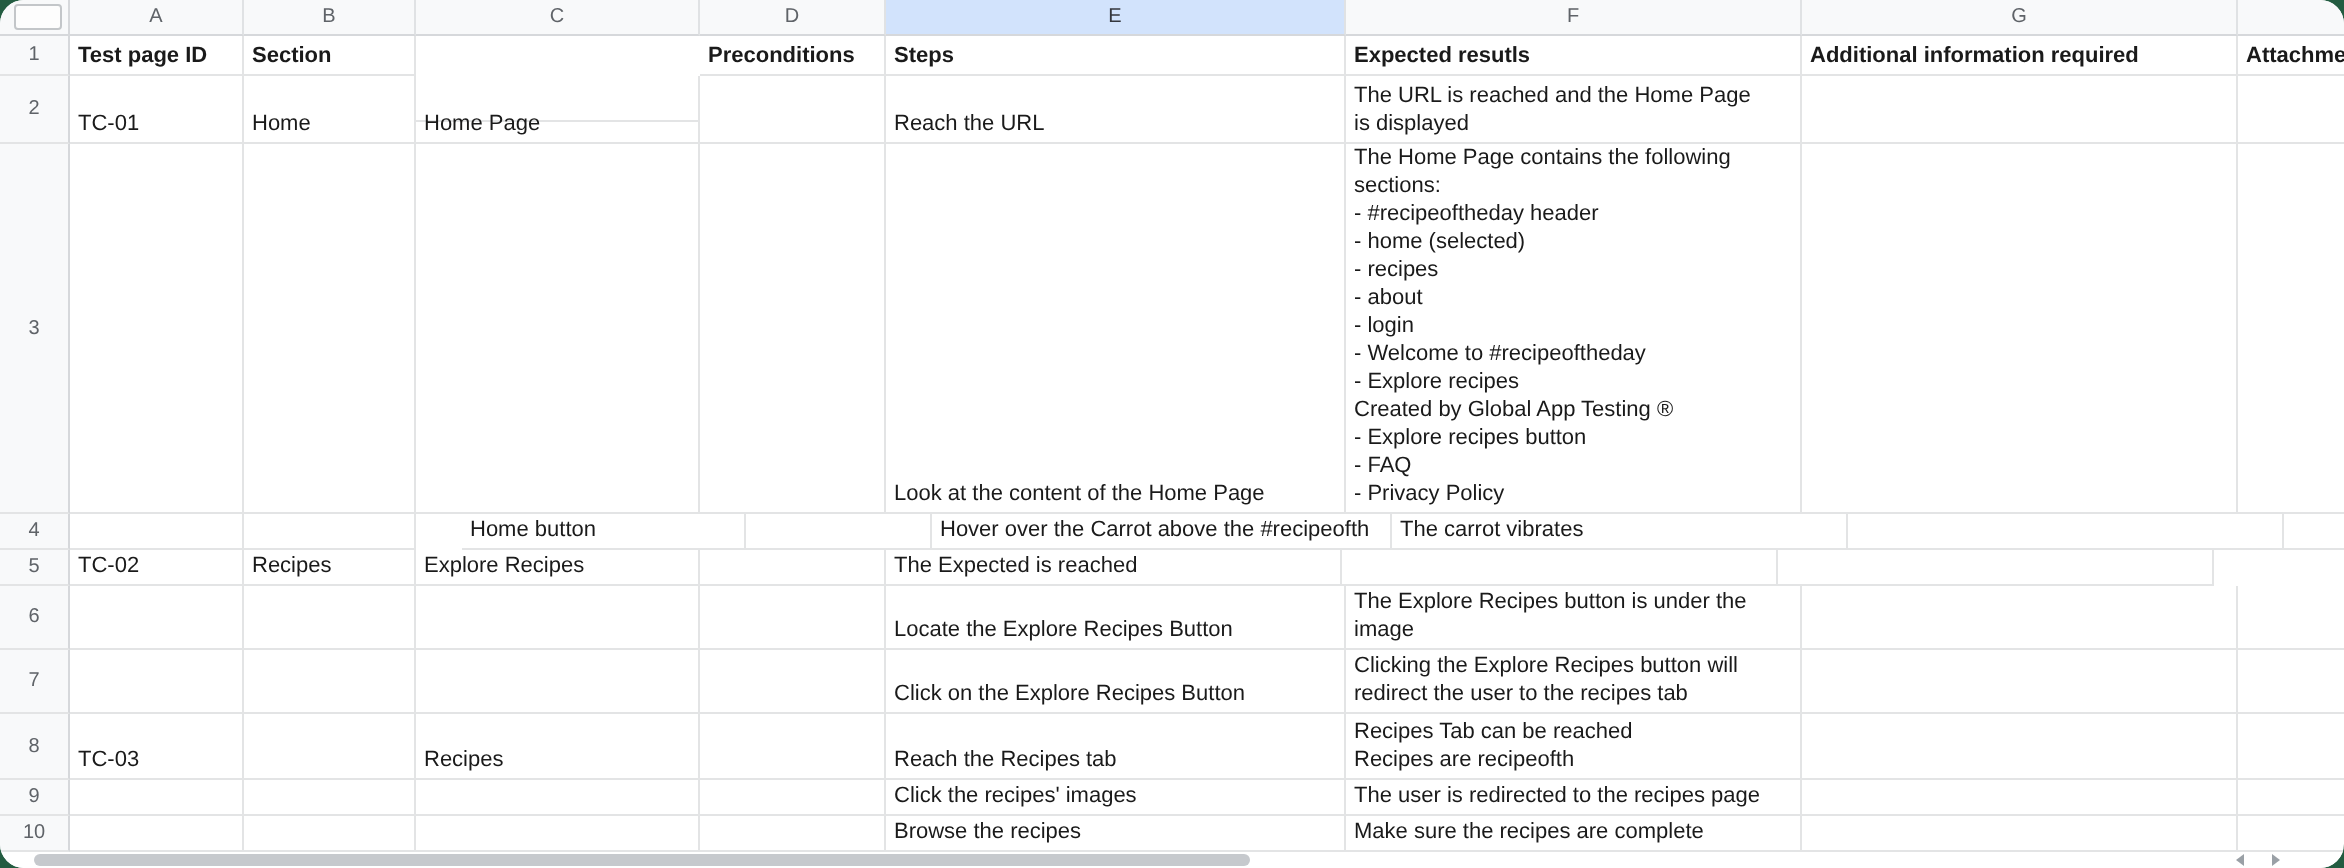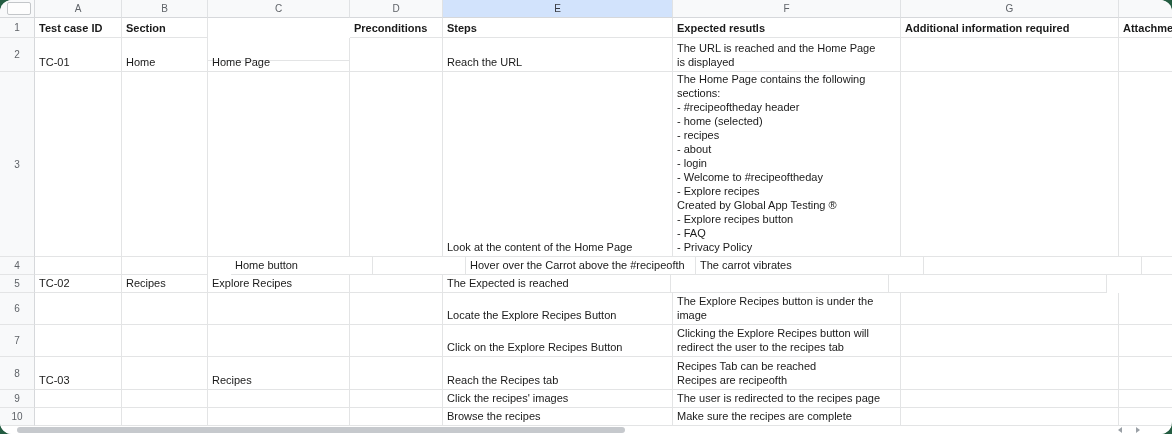--- a/index.html
+++ b/index.html
@@ -77,21 +77,21 @@
       <div class="colhdr sel" style="width: 230px;">E</div>
       <div class="colhdr" style="width: 228px;">F</div>
       <div class="colhdr" style="width: 218px;">G</div>
       <div class="colhdr" style="width: 218px;">H</div>
     </div>
 
   <div id="grid">
 
   <div class="gridrow" style="height: 20px;">
         <div class="rowhdr">1</div>
-        <div class="cell bold" style="width: 87px; white-space: nowrap;">Test case ID</div>
+        <div class="cell bold" style="width: 87px; white-space: nowrap;">Test page ID</div>
         <div class="cell bold" style="width: 86px; white-space: nowrap;">Section</div>
         <div class="cell bold" style="width: 142px; white-space: nowrap; margin-top: 40px;">Name</div>
         <div class="cell bold" style="width: 93px; white-space: nowrap;">Preconditions</div>
         <div class="cell bold" style="width: 230px; white-space: nowrap;">Steps</div>
         <div class="cell bold" style="width: 228px; white-space: nowrap;">Expected resutls</div>
         <div class="cell bold" style="width: 218px; white-space: nowrap;">Additional information required</div>
         <div class="cell bold" style="width: 218px; white-space: nowrap;">Attachments</div>
       </div>
       <div class="gridrow" style="height: 34px;">
         <div class="rowhdr">2</div>

